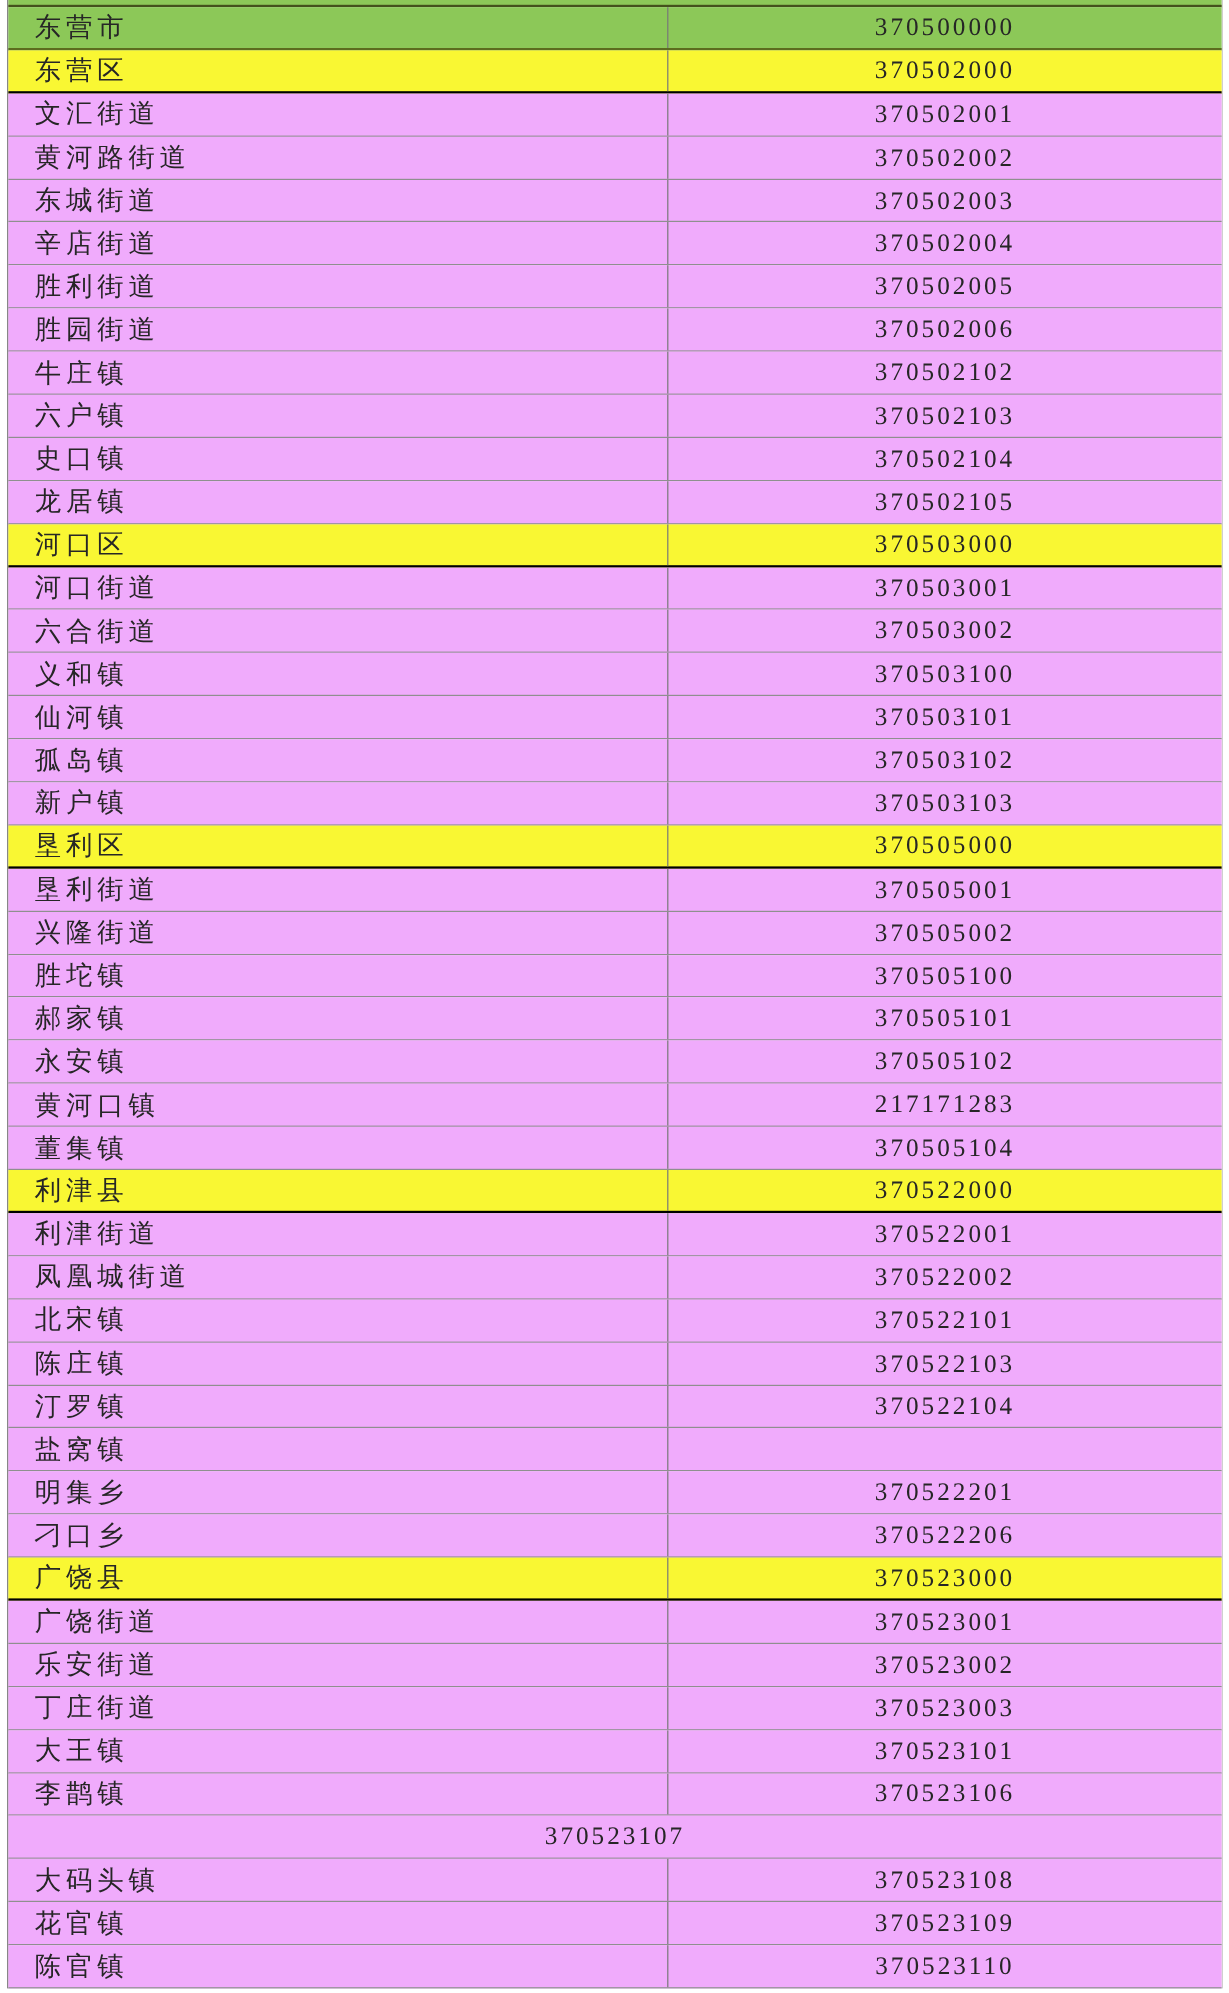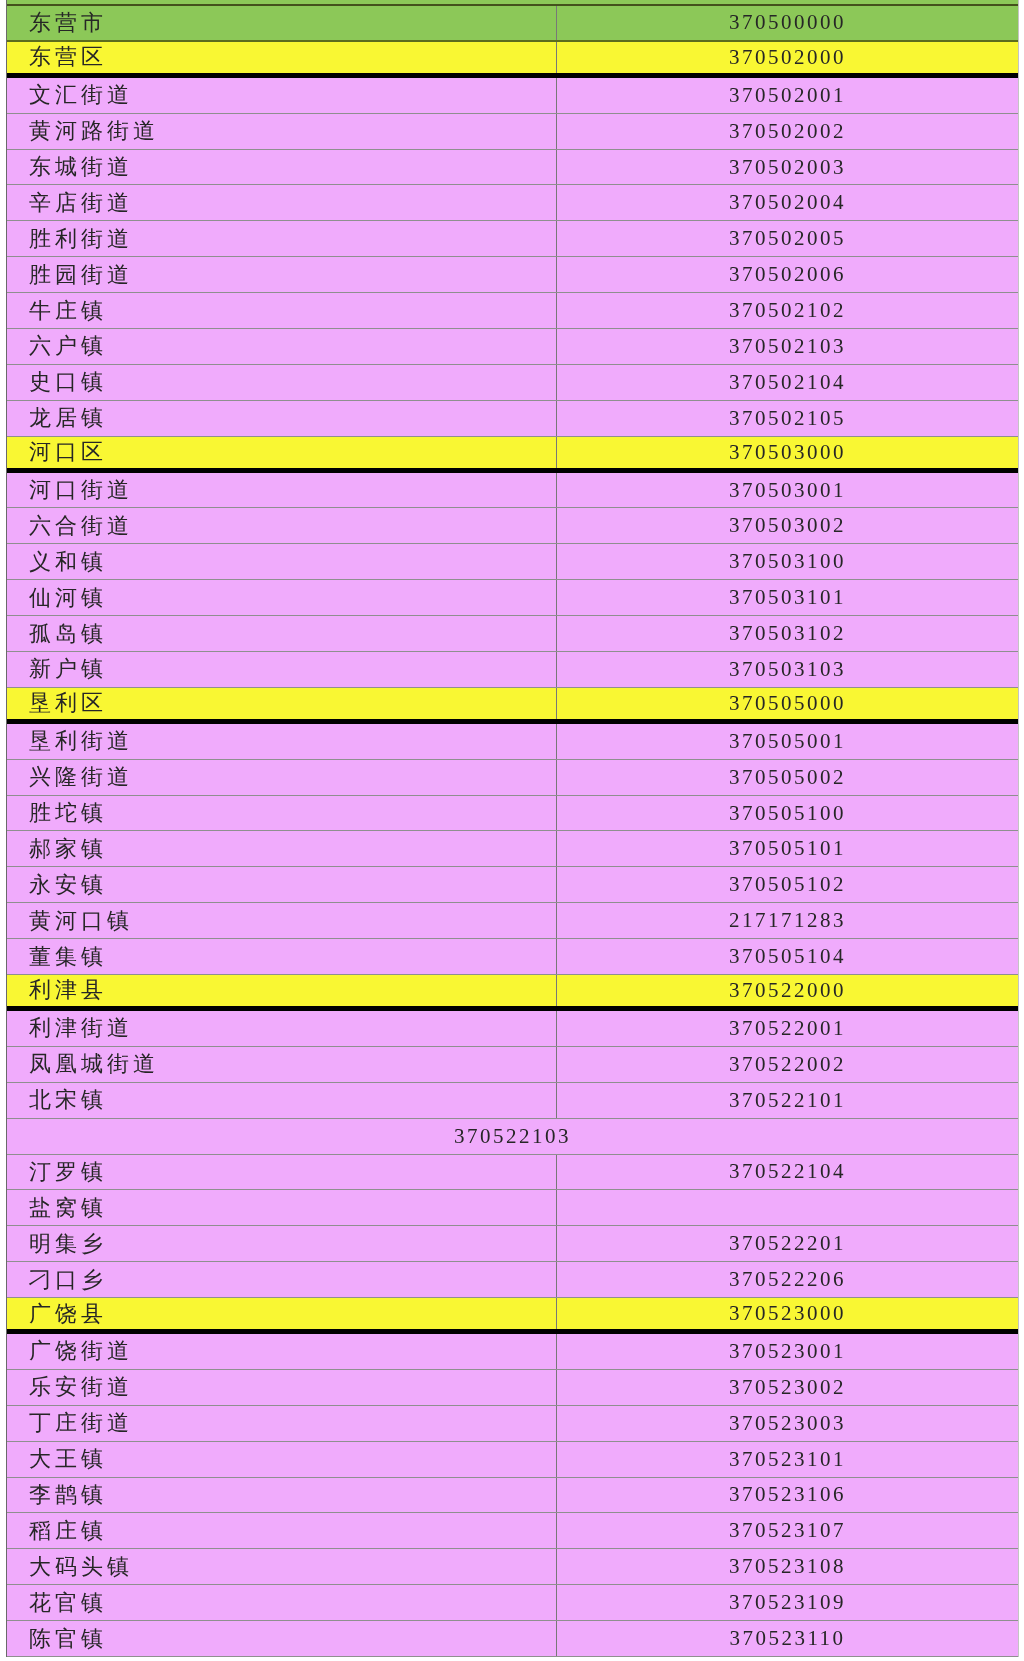--- a/index.html
+++ b/index.html
@@ -38,21 +38,21 @@
     box-sizing: border-box;
     border-bottom: 1px solid #8f8f8f;
     background: #f0abfc;
   }
   .row.city {
     background: var(--city-bg, #8CC858);
     border-bottom: 2px solid #5c6c1e;
   }
   .row.district {
     background: var(--district-bg, #F9F733);
-    border-bottom: 5px solid #000000;
+    border-bottom: 2px solid #000000;
   }
   .cell {
     display: flex;
     align-items: center;
     box-sizing: border-box;
     color: #262626;
     overflow: hidden;
     white-space: nowrap;
   }
   .name-cell {
@@ -194,20 +194,21 @@
         </div>
         <div class="row normal">
           <div class="cell name-cell">凤凰城街道</div>
           <div class="cell code-cell">370522002</div>
         </div>
         <div class="row normal">
           <div class="cell name-cell">北宋镇</div>
           <div class="cell code-cell">370522101</div>
         </div>
         <div class="row normal">
+          <div class="cell name-cell">陈庄镇</div>
           <div class="cell code-cell">370522103</div>
         </div>
         <div class="row normal">
           <div class="cell name-cell">汀罗镇</div>
           <div class="cell code-cell">370522104</div>
         </div>
         <div class="row normal">
           <div class="cell name-cell">盐窝镇</div>
         </div>
         <div class="row normal">
@@ -236,21 +237,20 @@
         </div>
         <div class="row normal">
           <div class="cell name-cell">大王镇</div>
           <div class="cell code-cell">370523101</div>
         </div>
         <div class="row normal">
           <div class="cell name-cell">李鹊镇</div>
           <div class="cell code-cell">370523106</div>
         </div>
         <div class="row normal">
-          <div class="cell name-cell">稻庄镇</div>
           <div class="cell code-cell">370523107</div>
         </div>
         <div class="row normal">
           <div class="cell name-cell">大码头镇</div>
           <div class="cell code-cell">370523108</div>
         </div>
         <div class="row normal">
           <div class="cell name-cell">花官镇</div>
           <div class="cell code-cell">370523109</div>
         </div>

